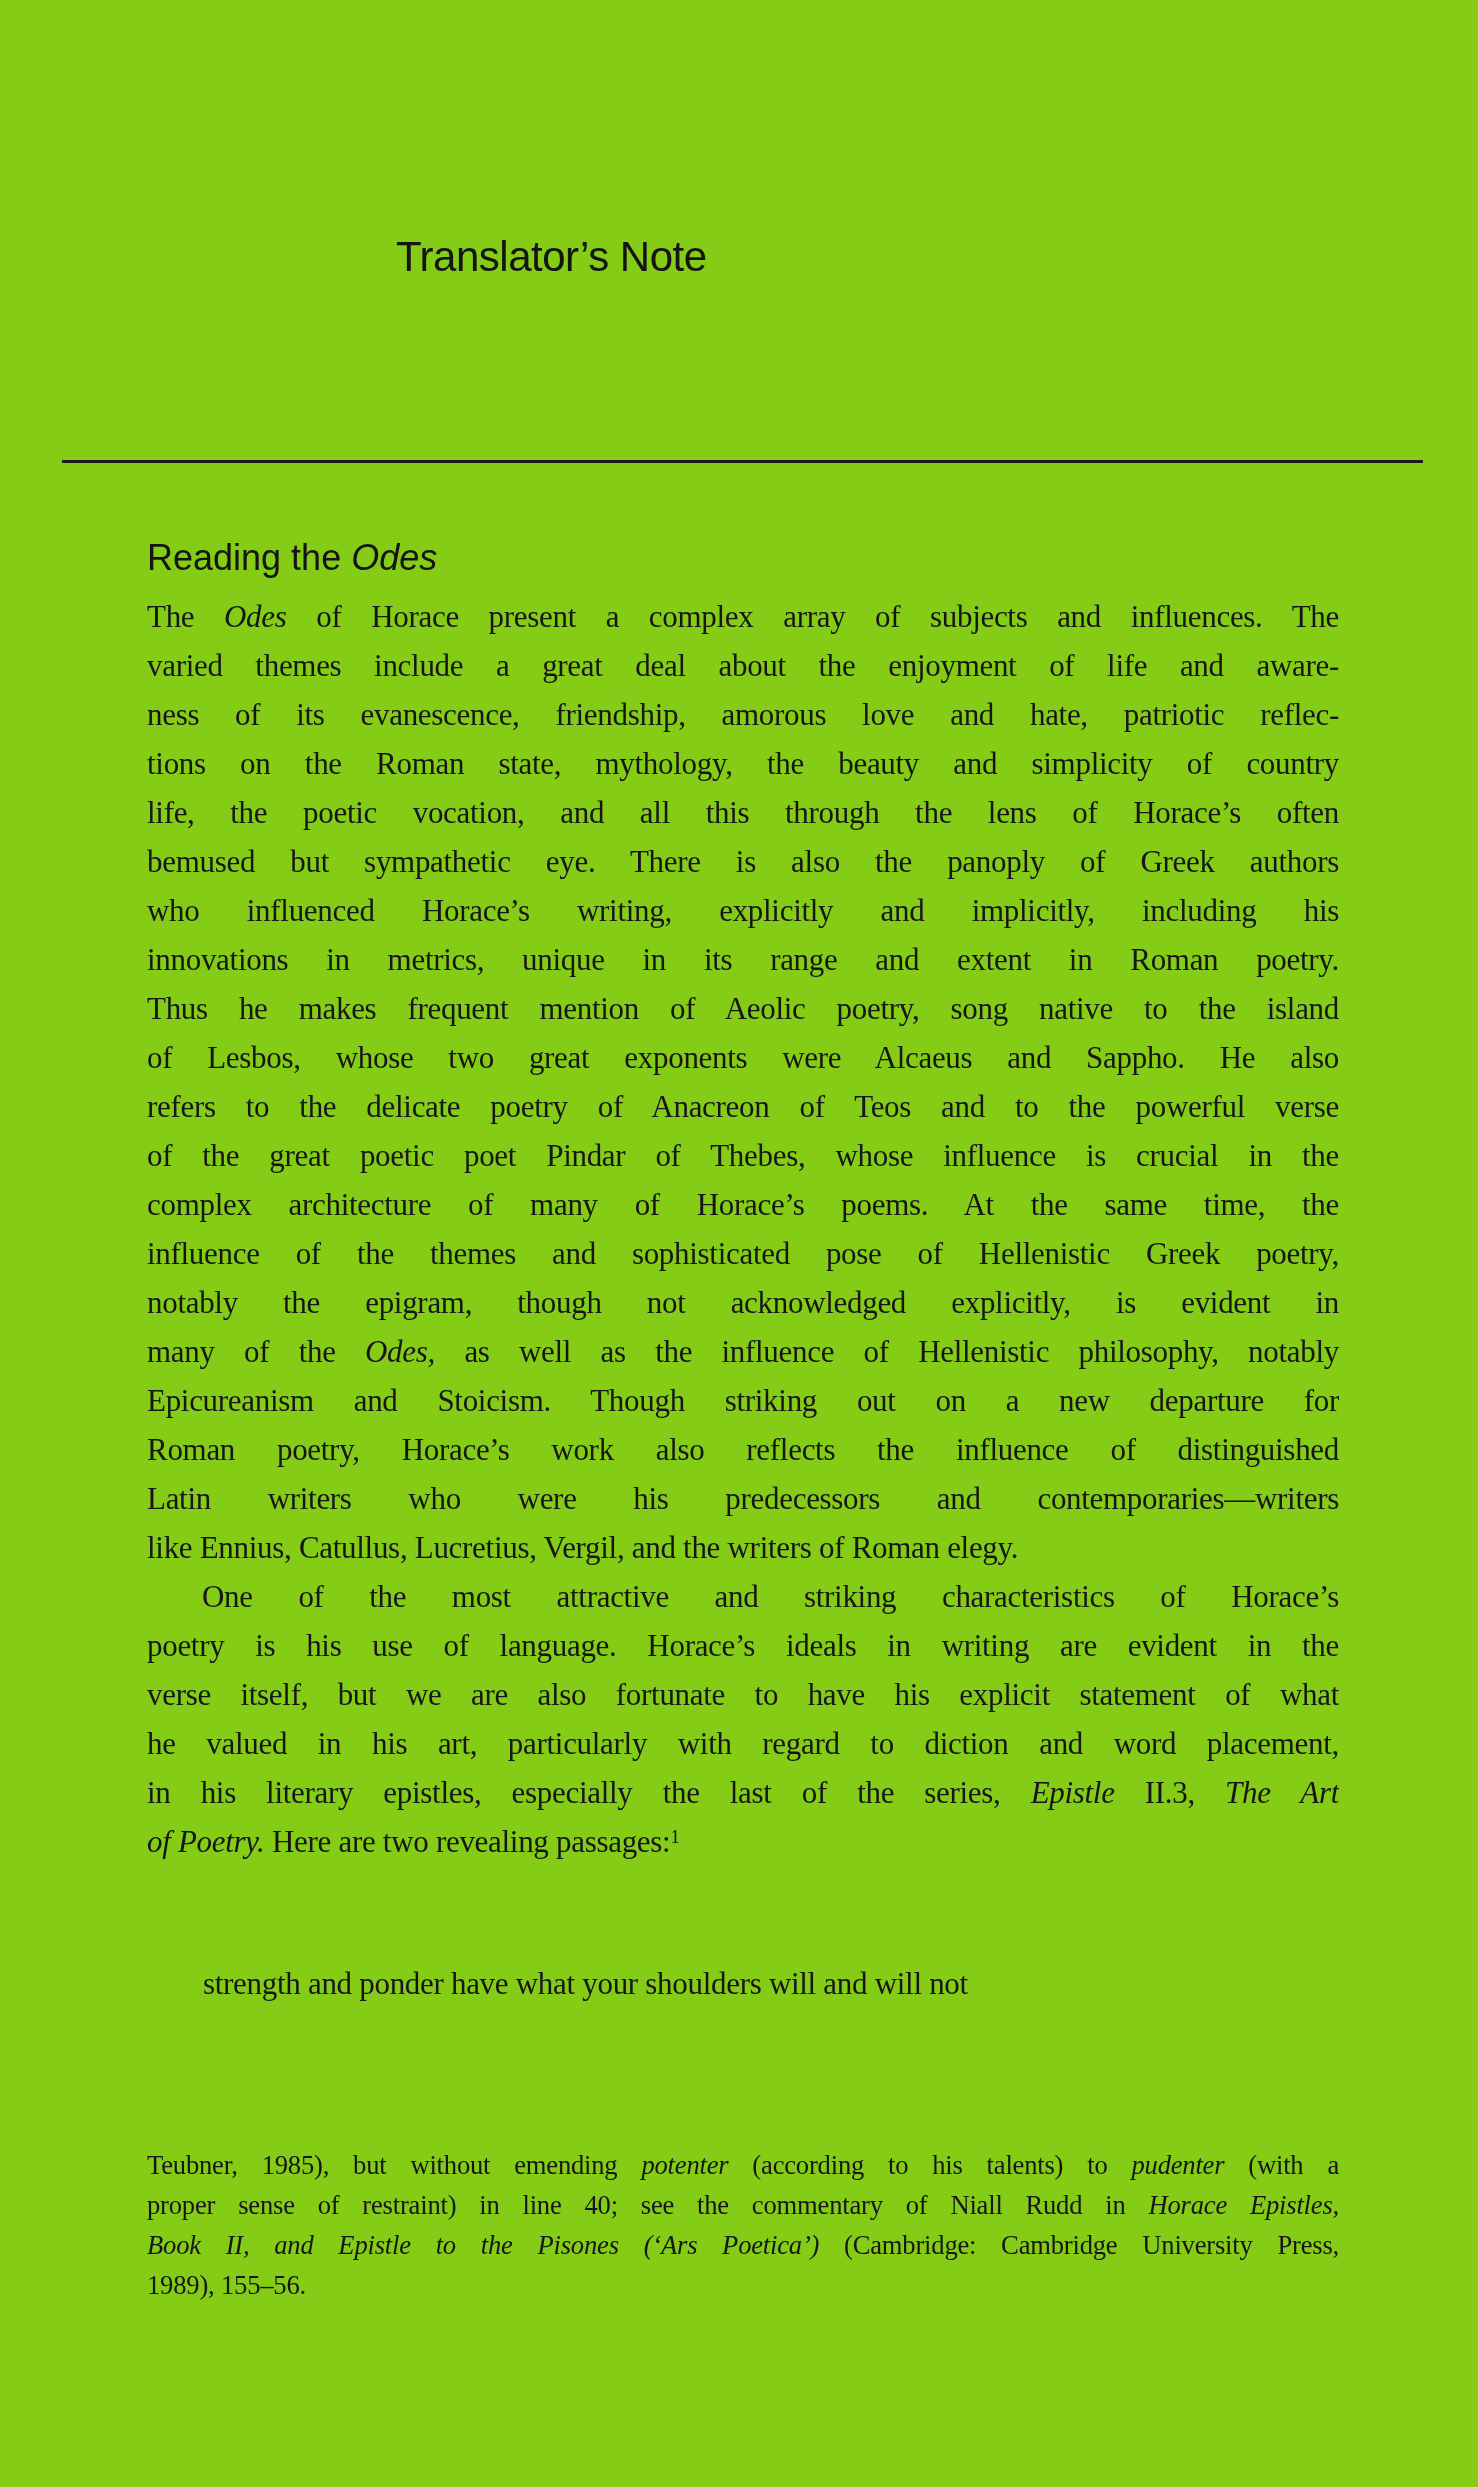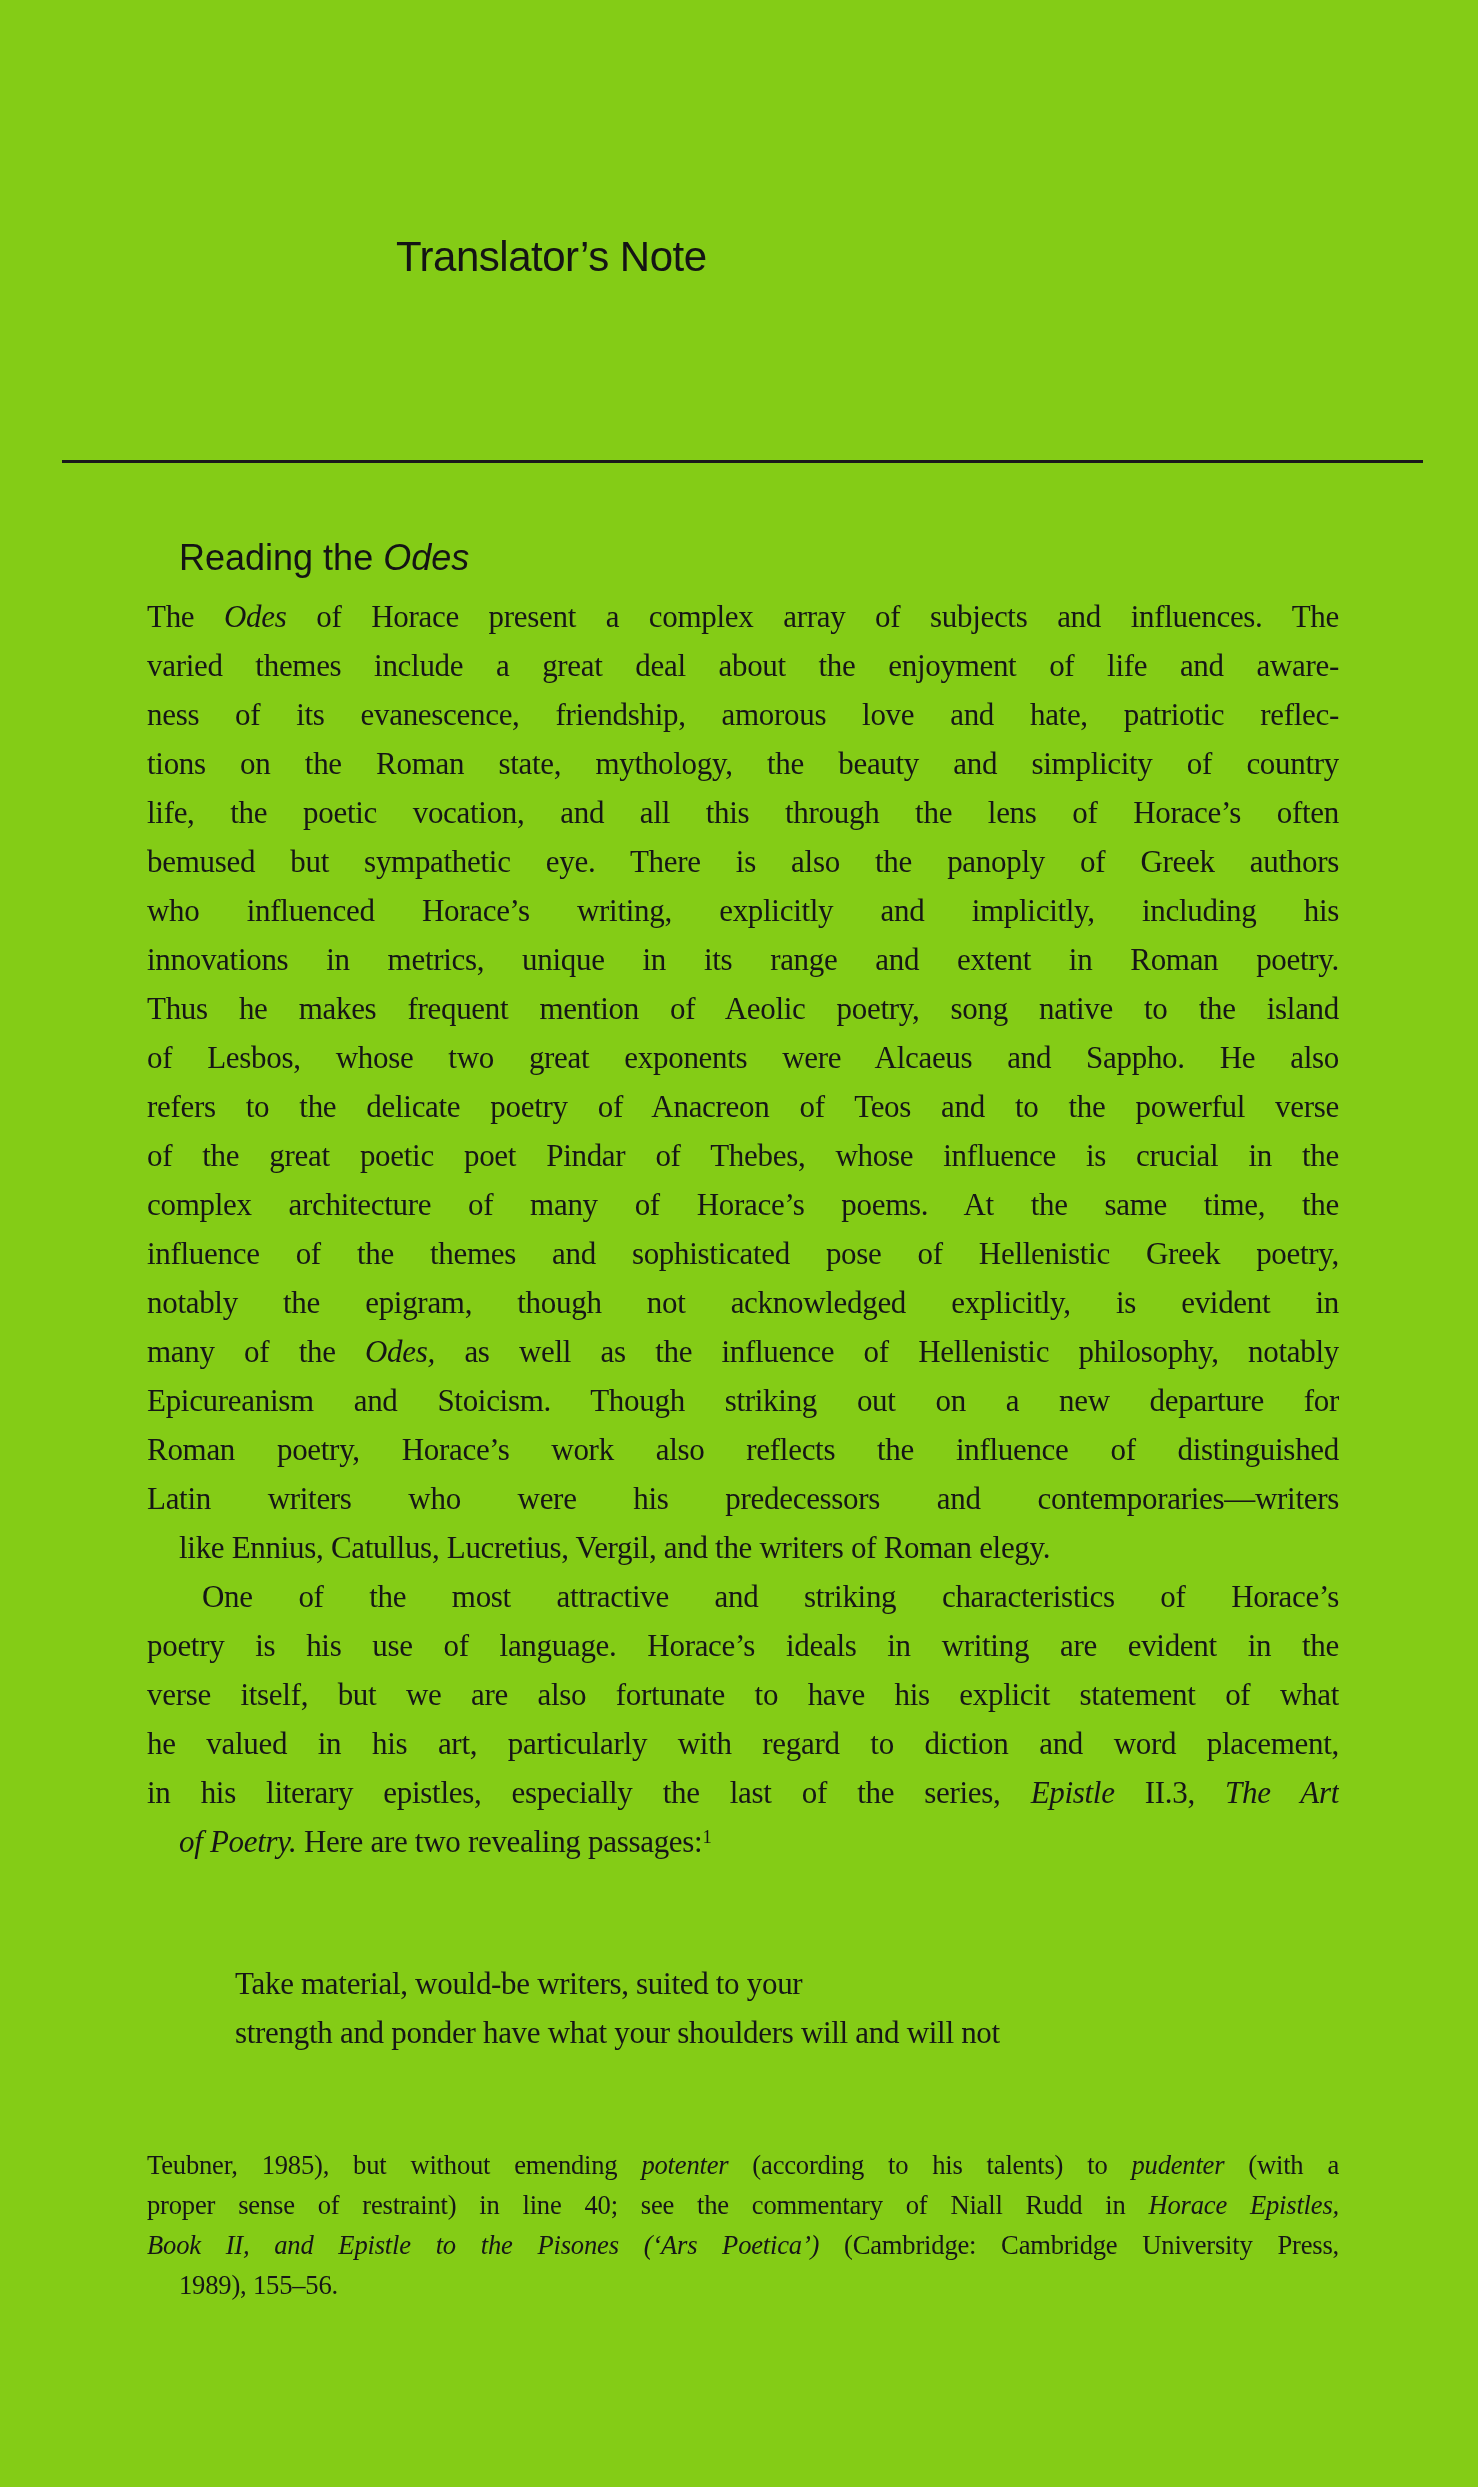--- a/index.html
+++ b/index.html
@@ -53,21 +53,20 @@
     line-height: 49px;
     text-align: justify;
     text-align-last: justify;
     -moz-text-align-last: justify;
     overflow: hidden;
     white-space: normal;
   }
   .tline.last, .quote .tline, .heading .tline {
     text-align: right;
     text-align-last: left;
-    margin-left: 32px;
     -moz-text-align-last: left;
   }
   .tline.indent { text-indent: 55px; }
   .quote {
     position: absolute;
     left: 203px;
     top: 1959px;
     width: 1090px;
     font-size: 31px;
     letter-spacing: -0.3px;
@@ -126,21 +125,20 @@
     <div class="para">
         <div class="tline indent"><span>One of the most attractive and striking characteristics of Horace’s</span></div>
         <div class="tline"><span>poetry is his use of language. Horace’s ideals in writing are evident in the</span></div>
         <div class="tline"><span>verse itself, but we are also fortunate to have his explicit statement of what</span></div>
         <div class="tline"><span>he valued in his art, particularly with regard to diction and word placement,</span></div>
         <div class="tline"><span>in his literary epistles, especially the last of the series, </span><em>Epistle</em><span> II.3, </span><em>The Art</em></div>
         <div class="tline last"><em>of Poetry.</em><span> Here are two revealing passages:</span><sup>1</sup></div>
       </div>
   </div>
   <div class="quote">
-      <div class="tline last"><span>Take material, would-be writers, suited to your</span></div>
       <div class="tline last"><span>strength and ponder have what your shoulders will and will not</span></div>
     </div>
   <div class="footnote">
       <div class="tline"><span>Teubner, 1985), but without emending </span><em>potenter</em><span> (according to his talents) to </span><em>pudenter</em><span> (with a</span></div>
       <div class="tline"><span>proper sense of restraint) in line 40; see the commentary of Niall Rudd in </span><em>Horace Epistles,</em></div>
       <div class="tline"><em>Book II, and Epistle to the Pisones (‘Ars Poetica’)</em><span> (Cambridge: Cambridge University Press,</span></div>
       <div class="tline last"><span>1989), 155–56.</span></div>
     </div>
 </div>
 

